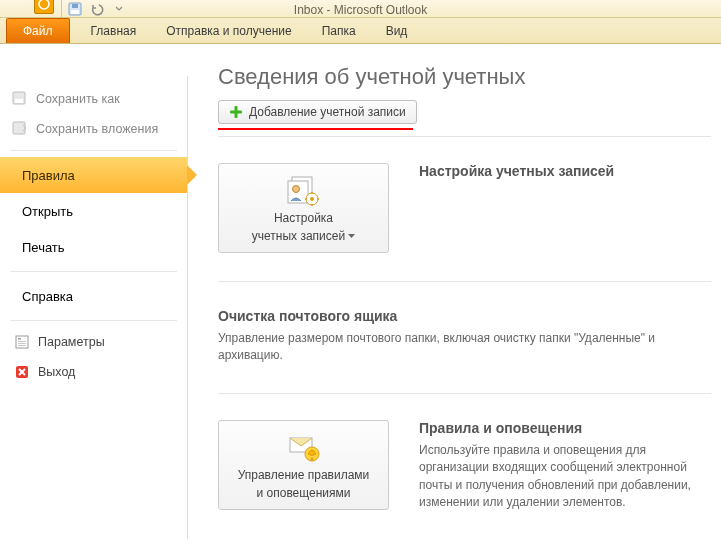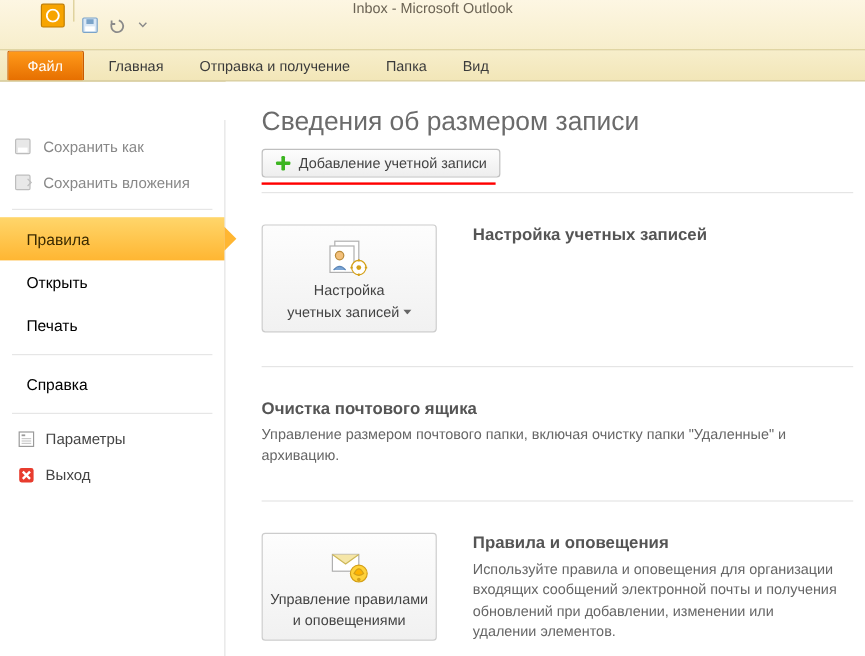--- a/index.html
+++ b/index.html
@@ -1,24 +1,24 @@
 <!DOCTYPE html>
 <html><head>
 <meta charset="utf-8">
 <style>
   * { box-sizing: border-box; margin: 0; padding: 0; font-family: "Segoe UI", Tahoma, Arial, sans-serif; }
   html, body { width: 721px; height: 547px; overflow: hidden; background: #fff; }
 
   
   .titlebar {
-    height: 42px;
+    height: 18px;
     background: linear-gradient(#fdf6e3, #f7eecb);
     border-bottom: 1px solid #d9cb8f;
     display: flex;
-    align-items: flex-start;
+    align-items: flex-end;
     position: relative;
     padding-left: 30px;
   }
   .titlebar .appicon {
     width: 20px; height: 20px; margin: 3px 4px 3px 4px;
     background: #f7a400; border: 1px solid #c07d00; border-radius: 2px;
     display: flex; align-items: center; justify-content: center;
   }
   .titlebar .appicon svg { width: 12px; height: 12px; }
   .qat { display: flex; align-items: center; gap: 2px; height: 100%; }
@@ -113,21 +113,21 @@
 
   .section {
     display: flex; align-items: flex-start; gap: 30px;
     padding: 26px 0 22px 0;
     border-top: 1px solid #e5e5e5;
     margin-top: 6px;
   }
   .section:first-of-type { border-top: none; margin-top: 18px; }
 
   .bigbtn {
-    width: 146px; min-height: 90px;
+    width: 171px; min-height: 90px;
     border: 1px solid #cccccc; border-radius: 3px;
     background: linear-gradient(#fdfdfd, #f1f1f1);
     display: flex; flex-direction: column; align-items: center; justify-content: center;
     padding: 8px 6px 6px 6px;
     font-size: 12px; color: #444; text-align: center;
     cursor: default;
     gap: 4px;
   }
   .bigbtn .bicon { width: 36px; height: 32px; display:flex; align-items:center; justify-content:center; }
   .bigbtn .label-row { display:flex; align-items:center; gap:3px; justify-content:center; }
@@ -232,21 +232,21 @@
         <svg width="14" height="14" viewBox="0 0 14 14">
             <rect x="1" y="1" width="12" height="12" rx="2" fill="#e83c2e"></rect>
             <path d="M4 4 L10 10 M10 4 L4 10" stroke="#fff" stroke-width="2"></path>
           </svg>
       </span>
       <span>Выход</span>
     </div>
   </div>
 
   <div class="content">
-    <h1>Сведения об размером записи</h1>
+    <h1>Сведения об учетной учетных</h1>
 
     <div style="display:inline-block">
       <div class="add-account">
         <span class="plus">
           <svg width="14" height="14" viewBox="0 0 14 14">
               <rect x="5.5" y="1" width="3" height="12" fill="#3cb521" rx="1"></rect>
               <rect x="1" y="5.5" width="12" height="3" fill="#3cb521" rx="1"></rect>
             </svg>
         </span>
         <span>Добавление учетной записи</span>

